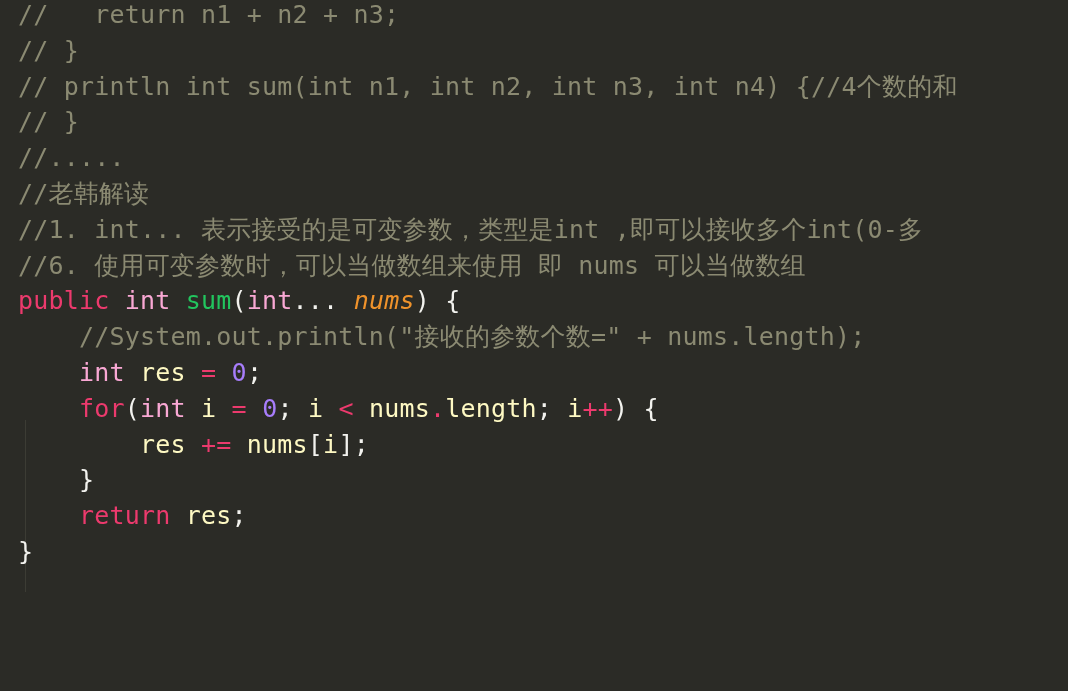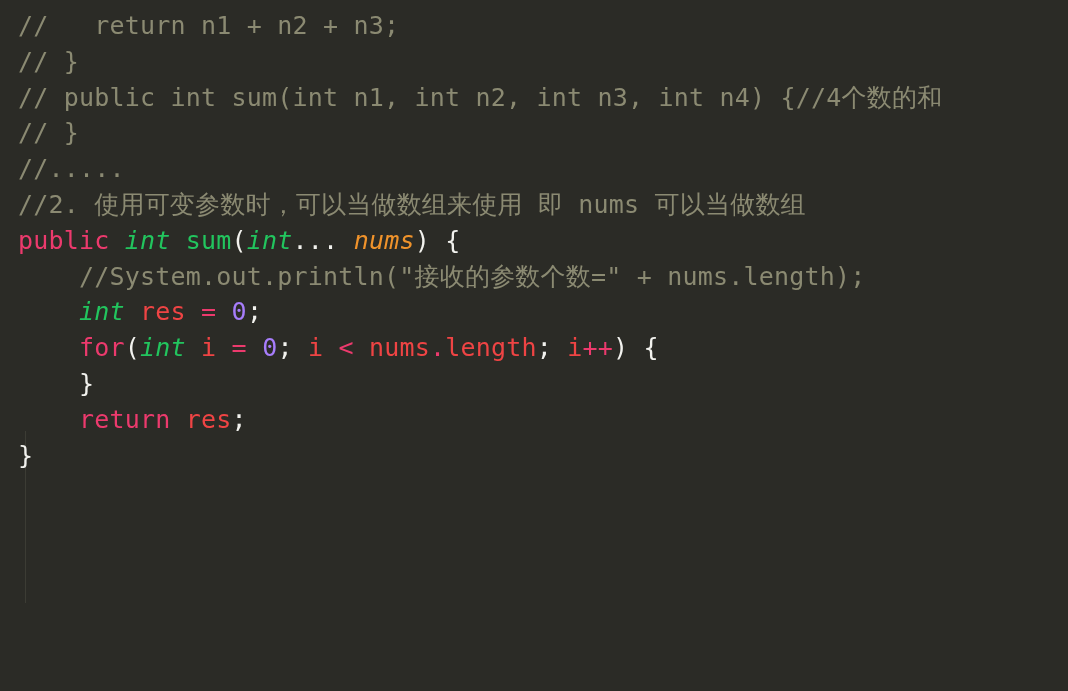--- a/index.html
+++ b/index.html
@@ -13,21 +13,20 @@
     overflow: hidden;
     font-family: "DejaVu Sans Mono", "Liberation Mono", monospace;
   }
 
   #editor {
     position: relative;
     width: 1068px;
     height: 592px;
     background: #2b2b26;
     overflow: hidden;
-    margin-top: 11px;
   }
 
   
   .indent-guide {
     position: absolute;
     top: 420px;
     left: 25px;
     width: 1px;
     height: 235px;
     background: #3c3c34;
@@ -46,24 +45,24 @@
     line-height: 35.8px;
     white-space: pre;
     font-size: 25px;
     padding-left: 18px;
     letter-spacing: 0.2px;
   }
 
   
   .cmt      { color: #8b8a72; }
   .kw       { color: #ec3a6d; }
-  .type     { color: #22c55e; font-style: italic; }
+  .type     { color: #f9a8d4; }
   .fn       { color: #22c55e; }
   .param    { color: #f0932b; font-style: italic; }
-  .plain    { color: #ef4444; }
+  .plain    { color: #fef9c3; }
   .num      { color: #a77dfb; }
   .op       { color: #ec3a6d; }
   .punc     { color: #f2f2ee; }
 
   
   .mouse-cursor {
     position: absolute;
     left: 178px;
     top: 604px;
     width: 30px;
@@ -113,41 +112,44 @@
 <div id="editor">
 
   <div class="indent-guide"></div>
 
   <div class="code-area">
 
     <div class="line"><span class="cmt">//   return n1 + n2 + n3;</span></div>
 
     <div class="line"><span class="cmt">// }</span></div>
 
-    <div class="line"><span class="cmt">// public int sum(int n1, int n2, int n3, int n4) {//4个数的和</span></div>
+    <div class="line"><span class="cmt">// println int sum(int n1, int n2, int n3, int n4) {//4个数的和</span></div>
 
 
     <div class="line"><span class="cmt">// }</span></div>
 
     <div class="line"><span class="cmt">//.....</span></div>
 
 
+    <div class="line"><span class="cmt">//老韩解读</span></div>
 
+    <div class="line"><span class="cmt">//1. int... 表示接受的是可变参数，类型是int ,即可以接收多个int(0-多</span></div>
 
-    <div class="line"><span class="cmt">//2. 使用可变参数时，可以当做数组来使用 即 nums 可以当做数组</span></div>
+    <div class="line"><span class="cmt">//6. 使用可变参数时，可以当做数组来使用 即 nums 可以当做数组</span></div>
 
 
     <div class="line"><span class="kw">public</span><span class="plain"> </span><span class="type">int</span><span class="plain"> </span><span class="fn">sum</span><span class="punc">(</span><span class="type">int</span><span class="punc">...</span><span class="plain"> </span><span class="param">nums</span><span class="punc">)</span><span class="plain"> </span><span class="punc">{</span></div>
 
     <div class="line"><span class="plain">    </span><span class="cmt">//System.out.println("接收的参数个数=" + nums.length);</span></div>
 
     <div class="line"><span class="plain">    </span><span class="type">int</span><span class="plain"> </span><span class="plain">res</span><span class="plain"> </span><span class="op">=</span><span class="plain"> </span><span class="num">0</span><span class="punc">;</span></div>
 
     <div class="line"><span class="plain">    </span><span class="kw">for</span><span class="punc">(</span><span class="type">int</span><span class="plain"> </span><span class="plain">i</span><span class="plain"> </span><span class="op">=</span><span class="plain"> </span><span class="num">0</span><span class="punc">; </span><span class="plain">i</span><span class="plain"> </span><span class="op">&lt;</span><span class="plain"> </span><span class="plain">nums</span><span class="op">.</span><span class="plain">length</span><span class="punc">; </span><span class="plain">i</span><span class="op">++</span><span class="punc">)</span><span class="plain"> </span><span class="punc">{</span></div>
 
+    <div class="line"><span class="plain">        </span><span class="plain">res</span><span class="plain"> </span><span class="op">+=</span><span class="plain"> </span><span class="plain">nums</span><span class="punc">[</span><span class="plain">i</span><span class="punc">]</span><span class="punc">;</span></div>
 
     <div class="line"><span class="plain">    </span><span class="punc">}</span></div>
 
     <div class="line"><span class="plain">    </span><span class="kw">return</span><span class="plain"> </span><span class="plain">res</span><span class="punc">;</span></div>
 
     <div class="line"><span class="punc">}</span></div>
 
   </div>
 
   <div class="brace-underline"></div>

